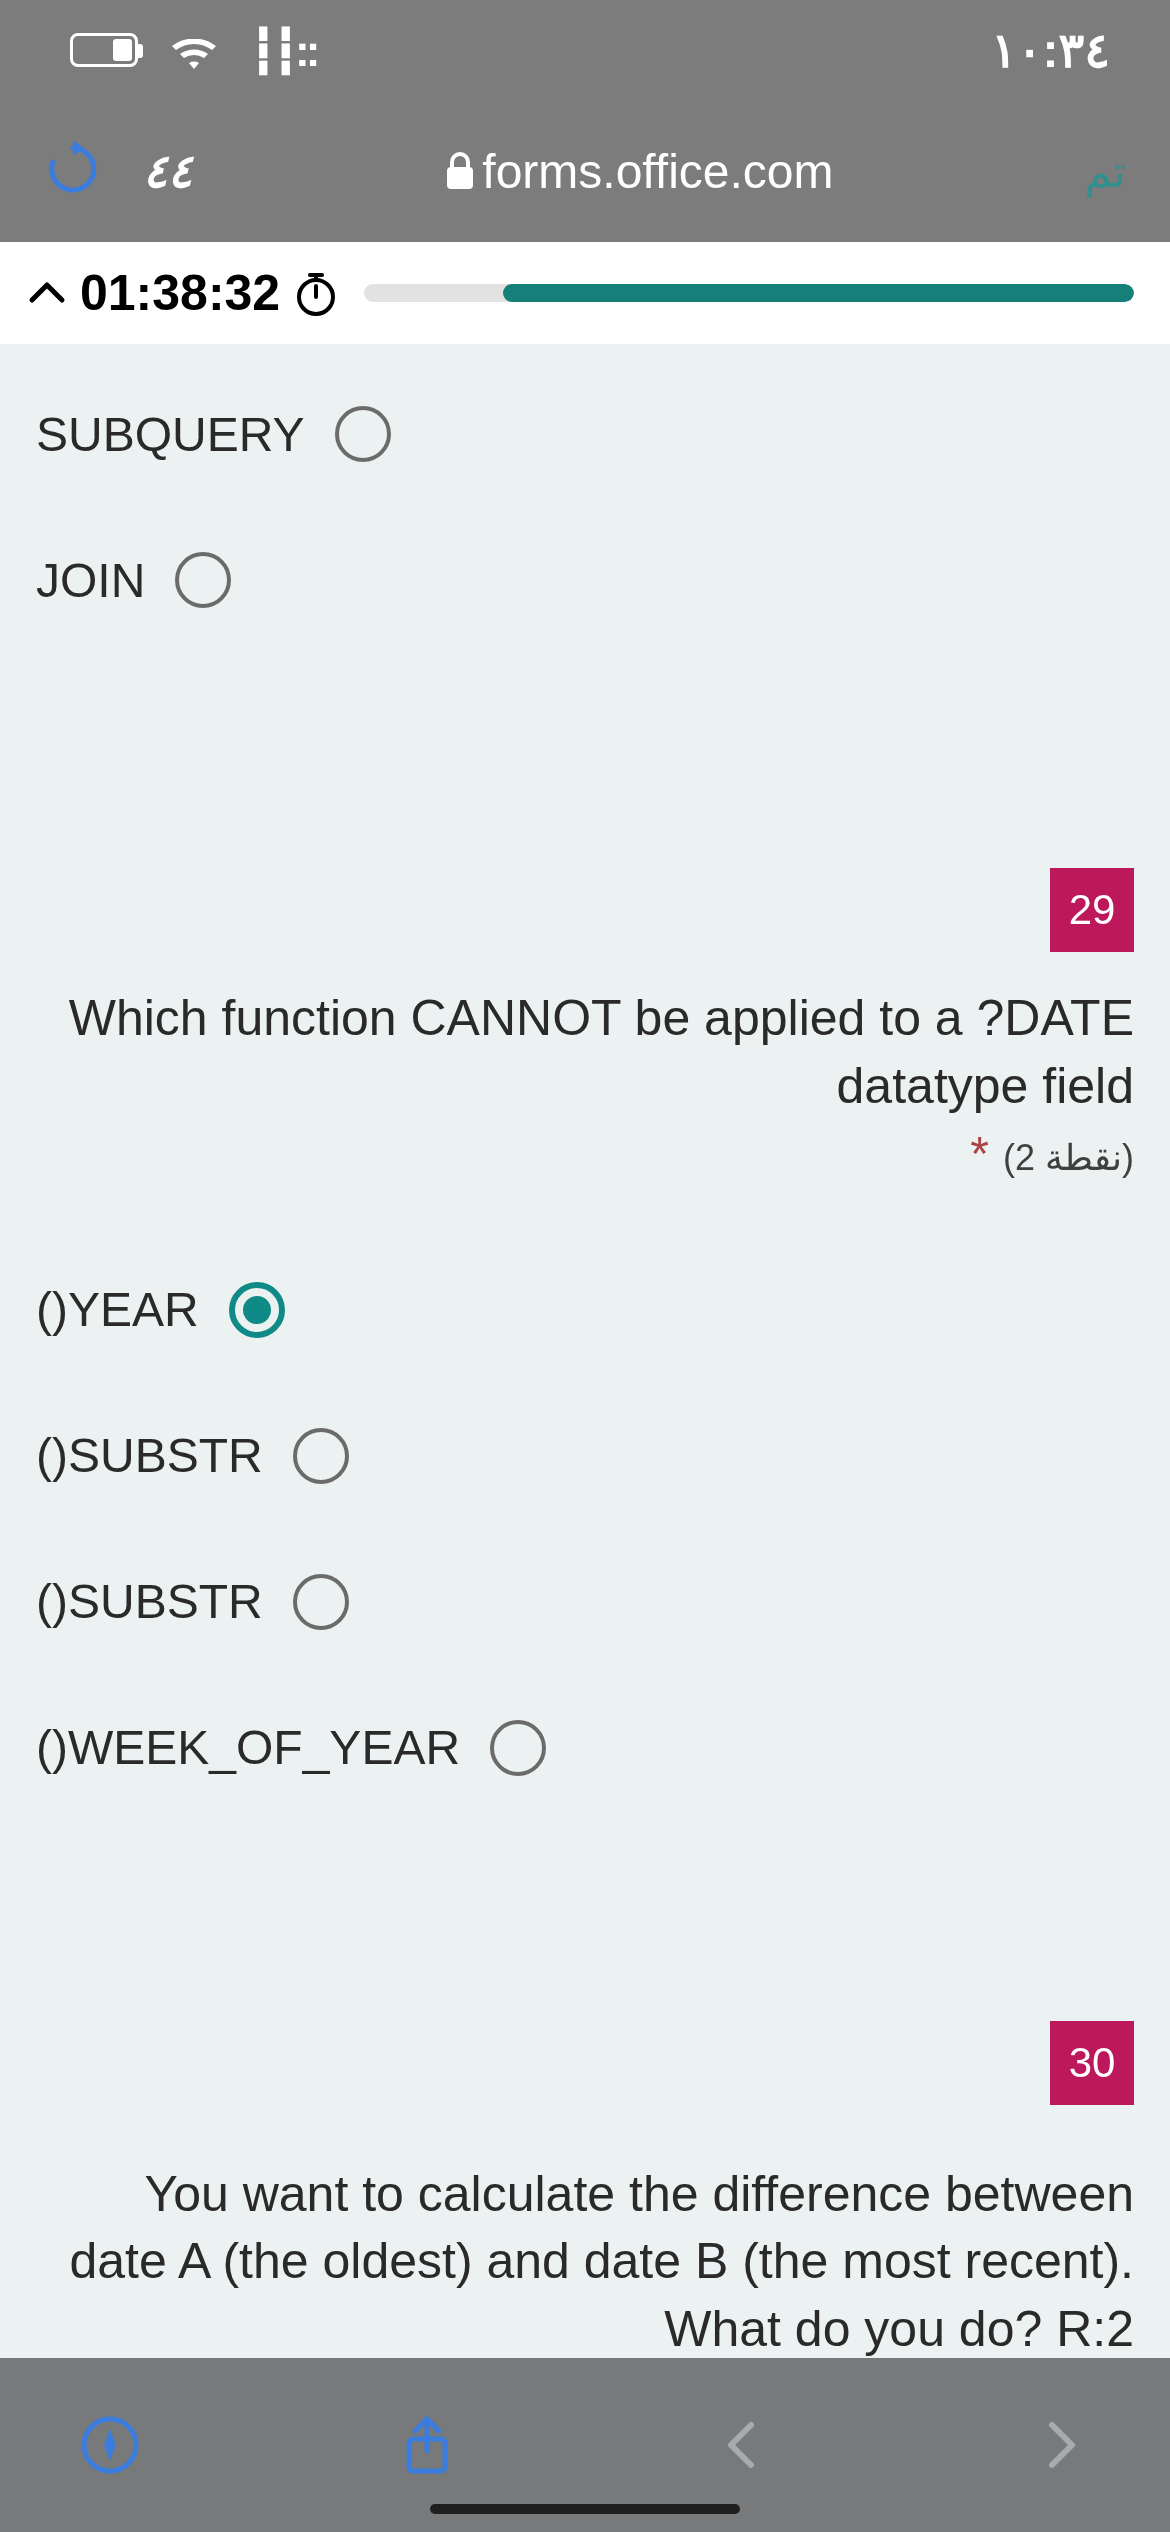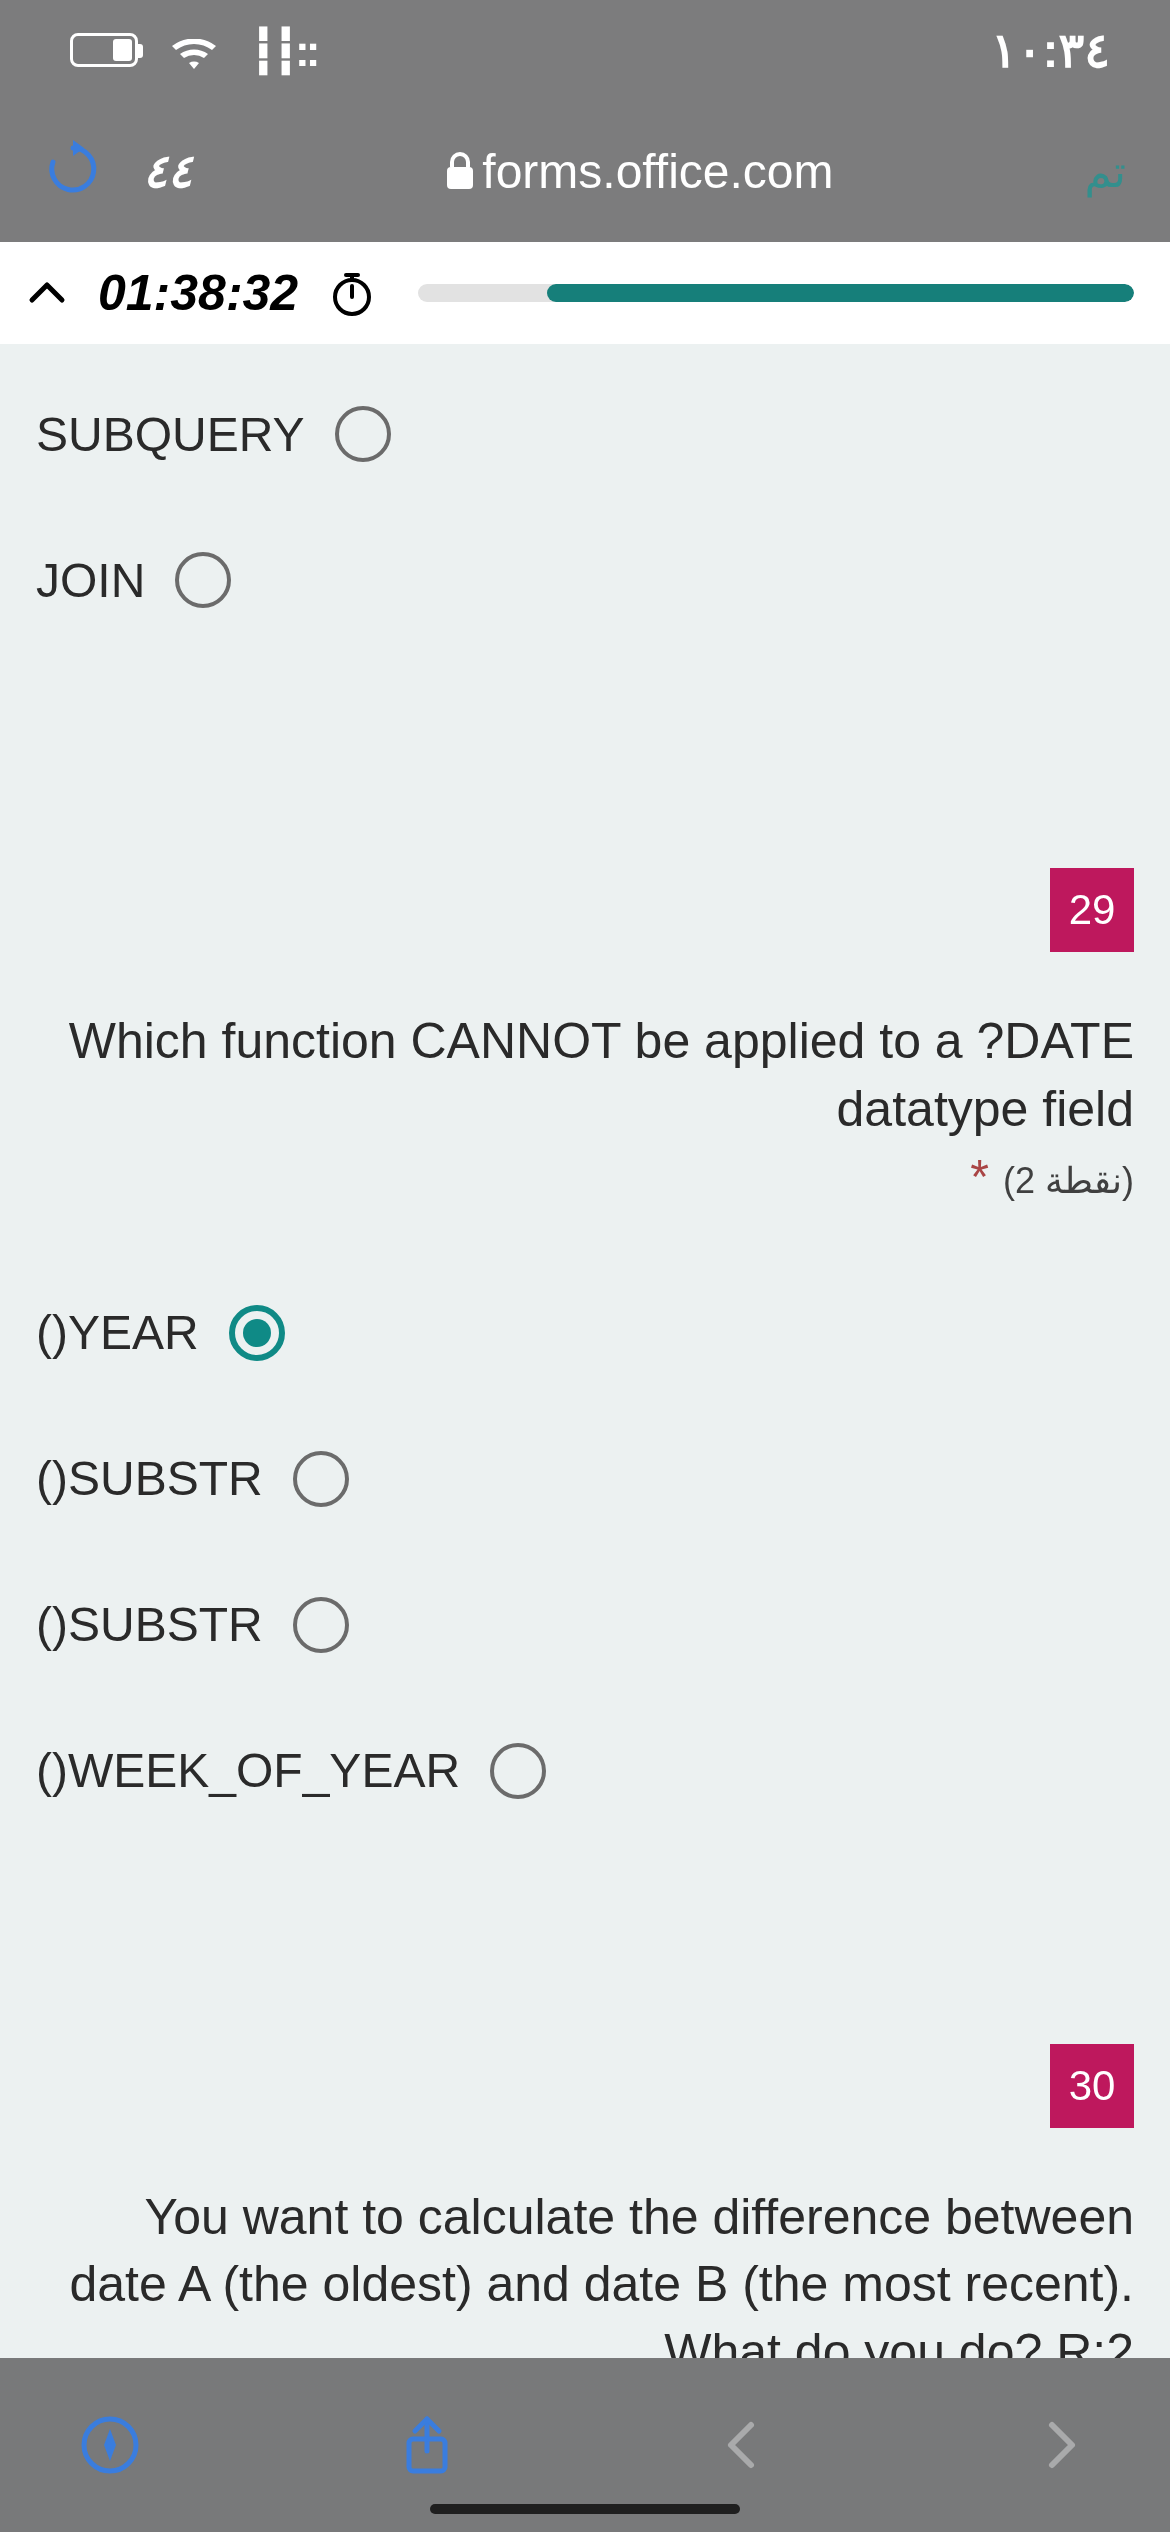--- a/index.html
+++ b/index.html
@@ -21,21 +21,21 @@
   
   .browser-bar { height: 142px; background: #7c7c7d; display: flex; align-items: center; padding: 0 44px; }
   .reload-icon { color: #3a7dde; }
   .reload-icon svg { width: 58px; height: 58px; }
   .tab-count { margin-left: 41px; color: #ffffff; font-size: 46px; font-weight: 600; font-family: 'Segoe UI', Tahoma, sans-serif; font-style: italic; }
   .url-wrap { flex: 1; display: flex; justify-content: center; align-items: center; gap: 5px; color: #fff; font-size: 48px; }
   .lock-icon svg { width: 34px; height: 40px; display: block; }
   .done-text { color: #338f8d; font-size: 44px; font-weight: 500; font-family: Tahoma, 'Segoe UI', sans-serif; }
 
   
-  .timer-row { height: 102px; background: #fff; display: flex; align-items: center; padding: 0 36px 0 26px; gap: 30px; font-style: italic; }
+  .timer-row { height: 102px; background: #fff; display: flex; align-items: center; padding: 0 36px 0 26px; gap: 12px; }
   .chevron-up svg { width: 42px; height: 42px; display: block; }
   .timer-text { font-size: 50px; font-weight: 700; color: #000; }
   .stopwatch-icon svg { width: 48px; height: 48px; display: block; }
   .progress-track { flex: 1; height: 18px; background: #e2e2e2; border-radius: 9px; position: relative; overflow: hidden; margin-left: 12px; }
   .progress-fill { position: absolute; top: 0; right: 0; bottom: 0; background: #167f7a; border-radius: 9px; }
 
   
   .content { flex: 1; overflow: hidden; padding: 36px 36px 0 36px; }
 
   .options-list { display: flex; flex-direction: column; gap: 90px; }
@@ -44,21 +44,21 @@
   .radio { width: 56px; height: 56px; border: 4px solid #6b6b6b; border-radius: 50%; display: flex; align-items: center; justify-content: center; flex-shrink: 0; }
   .radio.selected { border-color: #0f8a86; border-width: 6px; }
   .radio.selected::after { content: ""; width: 28px; height: 28px; border-radius: 50%; background: #0f8a86; }
 
   .question-block { margin-top: 260px; }
   .q29-options { margin-top: 94px; }
   .q30-block { margin-top: 245px; }
 
   .q-num-wrap { display: flex; justify-content: flex-end; }
   .q-num { width: 84px; height: 84px; background: #be185d; color: #fff; display: flex; align-items: center; justify-content: center; font-size: 42px; }
-  .q-text { margin-top: 56px; text-align: right; font-size: 50px; line-height: 1.35; color: #2a2a2a; }
+  .q-text { margin-top: 33px; text-align: right; font-size: 50px; line-height: 1.35; color: #2a2a2a; }
   .q-points { color: #404040; font-size: 36px; }
   .q-star { color: #a94545; font-size: 48px; margin-left: 6px; }
 
   .q30-text { margin-top: 56px; text-align: right; font-size: 50px; line-height: 1.35; color: #2a2a2a; }
 
   
   .bottom-bar { height: 174px; background: #78797a; display: flex; align-items: center; justify-content: space-between; padding: 0 70px; }
   .bottom-bar .slot { width: 80px; display: flex; justify-content: center; }
   .compass svg, .share svg, .chev svg { width: 60px; height: 60px; display: block; }
   .share { color: #3a7dde; }

